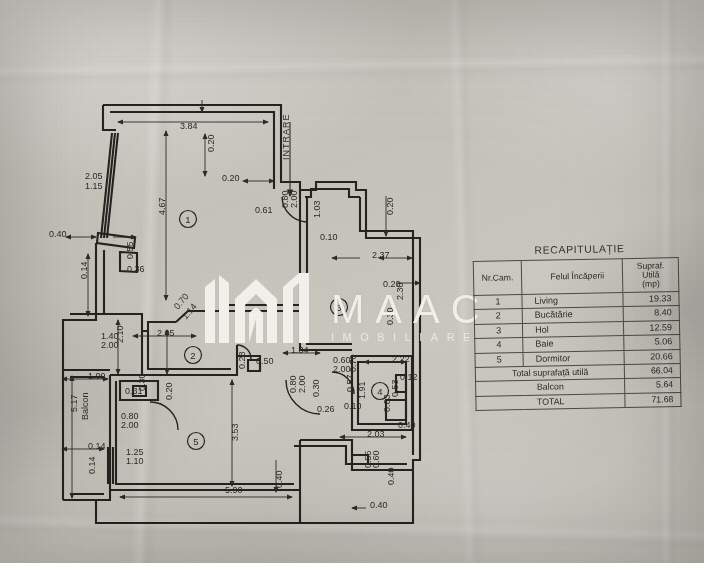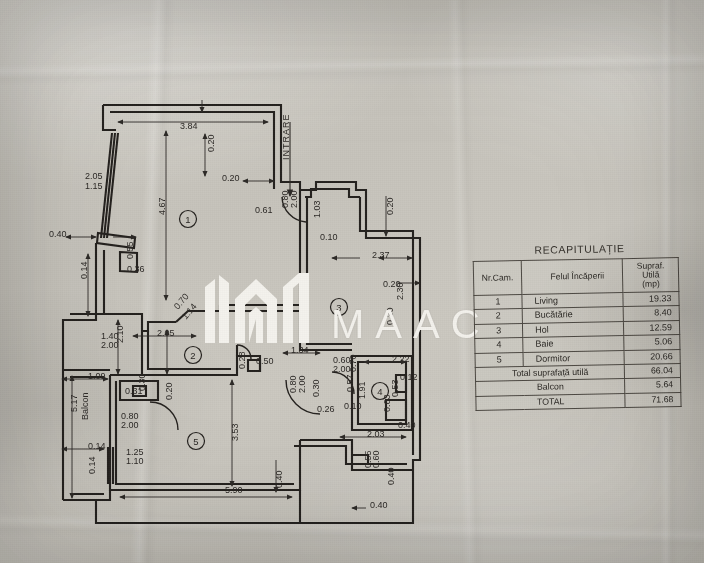--- a/index.html
+++ b/index.html
@@ -296,20 +296,21 @@
     <g fill="#f4f2ed">
       <path d="M2 74 L2 18 L12 10 L12 74 Z"></path>
       <path d="M16 74 L16 6 L26 14 L26 74 Z"></path>
       <path d="M32 74 L32 30 L53 10 L74 30 L74 74 L64 74 L64 36 L53 25 L42 36 L42 74 Z"></path>
       <path d="M46 74 L46 44 L53 38 L60 44 L60 74 L53 74 L53 50 Z"></path>
       <path d="M80 74 L80 18 L96 4 L106 4 L106 74 L96 74 L96 14 L90 19 L90 74 Z"></path>
     </g>
   </svg>
   <div id="wm-text">
     <div id="wm-name">MAAC</div>
+    <div id="wm-sub">IMOBILIARE</div>
   </div>
 </div>
 
 <div id="recap">
   <div id="recap-title">RECAPITULAȚIE</div>
   <table class="recap">
     <thead>
       <tr class="thdr">
         <th class="c-nr">Nr.Cam.</th>
         <th class="c-name">Felul Încăperii</th>

